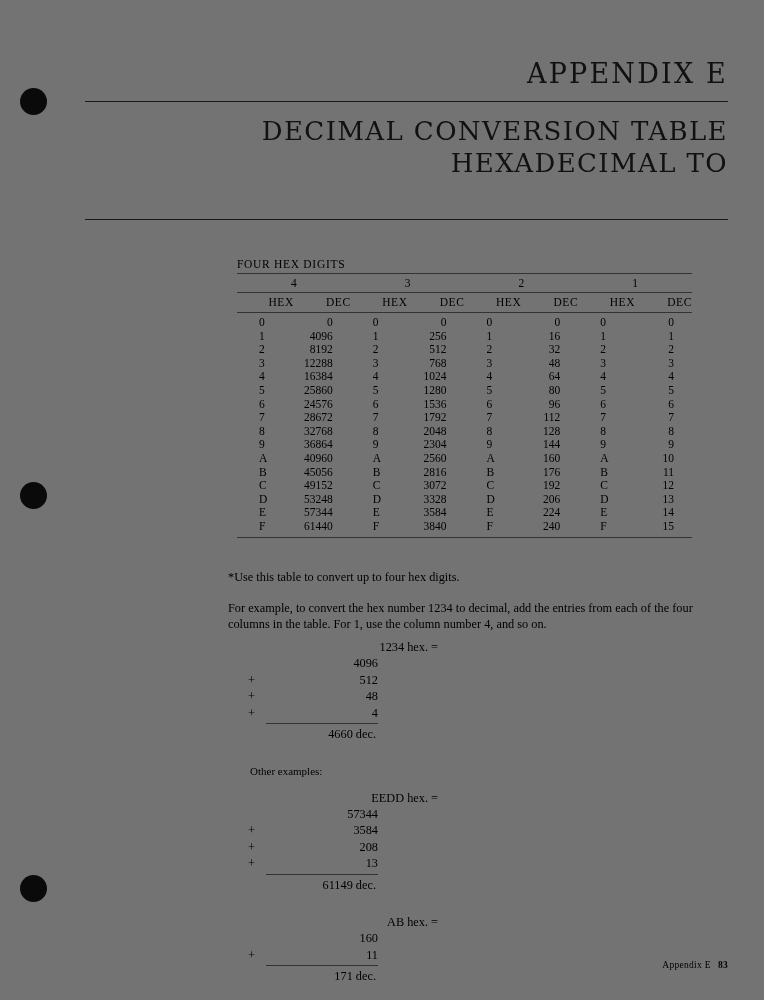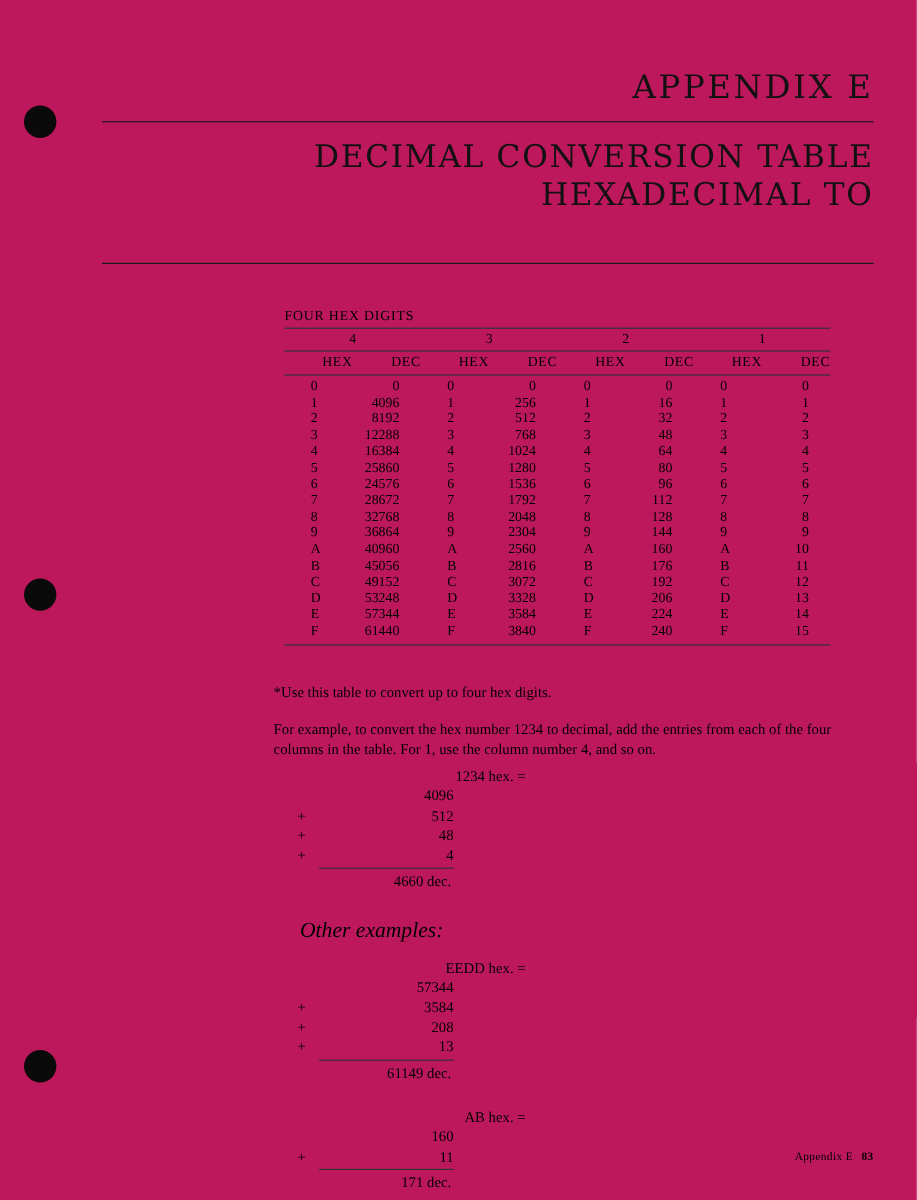--- a/index.html
+++ b/index.html
@@ -12,21 +12,21 @@
     height: 1000px;
     position: relative;
     font-family: "Liberation Serif", serif;
     color: #000000;
     overflow: hidden;
   }
 
   .page {
     position: absolute;
     inset: 0;
-    background: #be185d;
+    background: #737373;
   }
 
   
   .margin-dot {
     position: absolute;
     width: 27px;
     height: 27px;
     border-radius: 50%;
     background: #0a0a0a;
     left: 20px;
@@ -208,23 +208,22 @@
     background: #333;
     margin: 2px 0 2px 18px;
   }
   .sum-total {
     font-size: 12.3px;
     line-height: 16.5px;
     text-align: right;
     padding-right: 2px;
   }
   .other-examples-label {
-    font-size: 18px;
+    font-size: 11px;
     padding-left: 22px;
-    font-style: italic;
   }
 
   
   .footer {
     position: absolute;
     right: 36px;
     bottom: 30px;
     font-size: 9.5px;
     font-family: "Liberation Serif", serif;
     letter-spacing: 0.3px;

